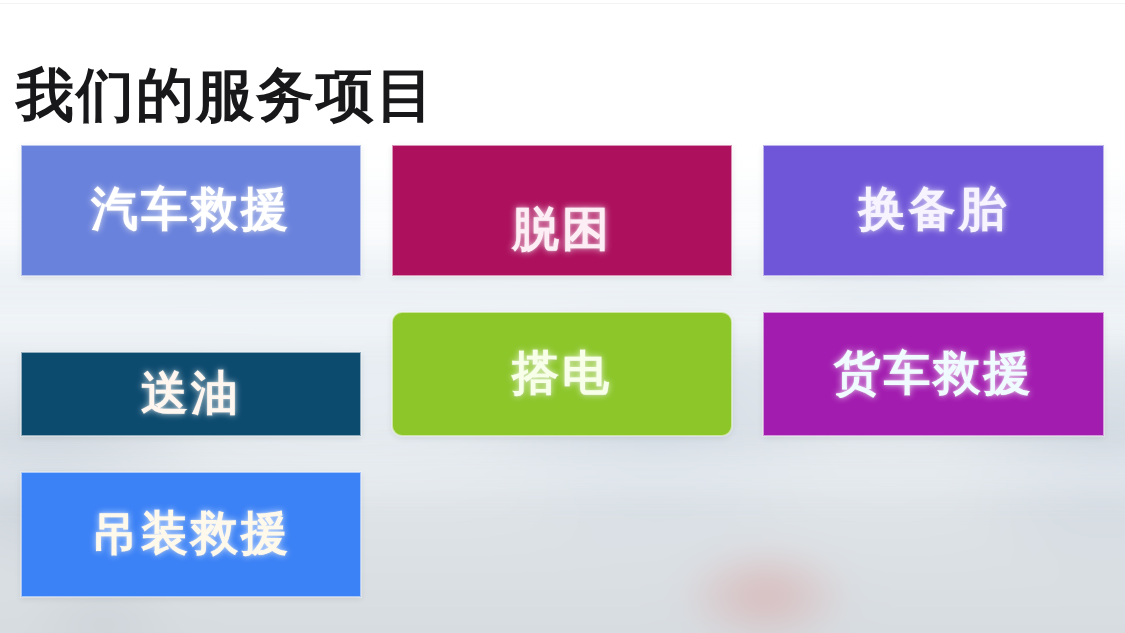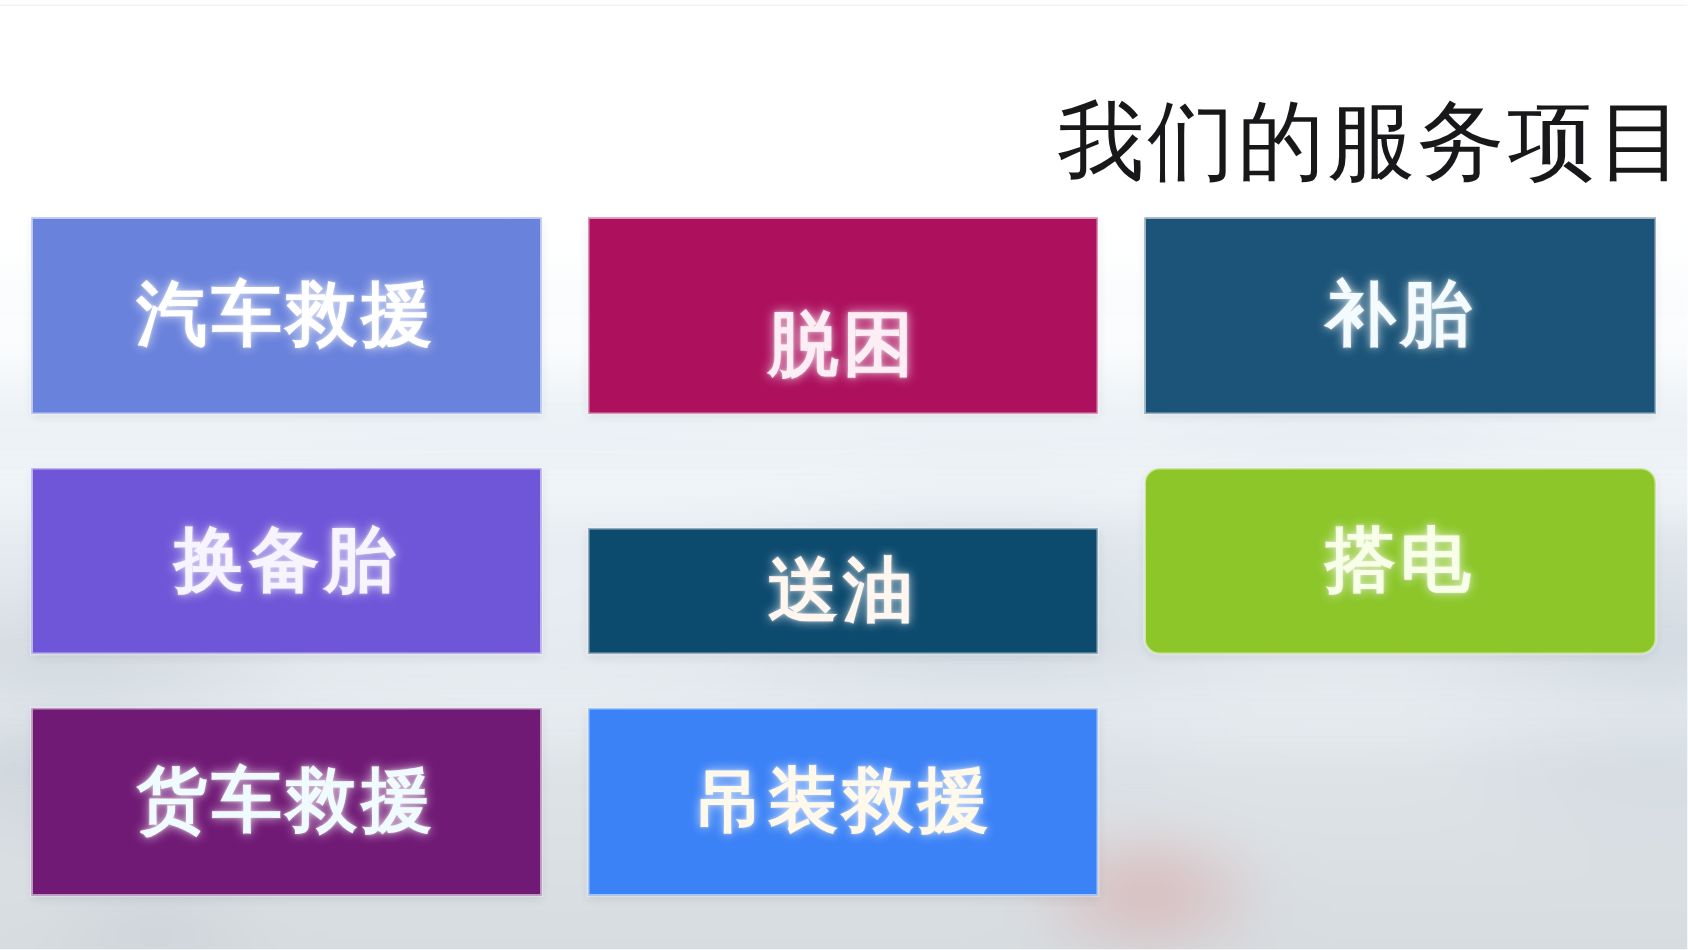--- a/index.html
+++ b/index.html
@@ -71,24 +71,24 @@
     height: 1px;
     background: #f2f3f4;
   }
 
   
   .title {
     position: absolute;
     left: 16px;
     right: 0;
     top: 22px;
-    text-align: right;
+    text-align: left;
     font-size: 58px;
     line-height: 1.18;
-    font-weight: 400;
+    font-weight: 700;
     letter-spacing: 2px;
     color: #18181a;
     white-space: nowrap;
   }
 
   
   .grid {
     position: absolute;
     left: 21px;
     top: 145px;
@@ -146,37 +146,34 @@
 
     <div class="tile" style="background-color: rgb(105, 130, 220);">
       <span class="tile-label" style="color: rgb(255, 255, 255);">汽车救援</span>
     </div>
 
 
     <div class="tile" style="background-color: rgb(173, 17, 94);">
       <span class="tile-label" style="color: rgb(253, 238, 245); margin-top: 40px;">脱困</span>
     </div>
 
-    <div class="tile" style="background-color: rgb(27, 84, 120);">
-      <span class="tile-label" style="color: rgb(244, 251, 255);">补胎</span>
-    </div>
 
     <div class="tile" style="background-color: rgb(111, 86, 216);">
       <span class="tile-label" style="color: rgb(247, 244, 255);">换备胎</span>
     </div>
 
     <div class="tile" style="background-color: #0c4a6e; margin-top: 40px;">
       <span class="tile-label" style="color: rgb(255, 246, 239);">送油</span>
     </div>
 
     <div class="tile" style="background-color: rgb(140, 198, 41); border-radius: 10px;">
       <span class="tile-label" style="color: rgb(248, 255, 233);">搭电</span>
     </div>
 
-    <div class="tile" style="background-color: #701a75;">
+    <div class="tile" style="background-color: #a21caf;">
       <span class="tile-label" style="color: rgb(240, 251, 255);">货车救援</span>
     </div>
 
     <div class="tile" style="background-color: #3b82f6;">
       <span class="tile-label" style="color: rgb(255, 249, 236);">吊装救援</span>
     </div>
 
   </div>
 
 </div>

